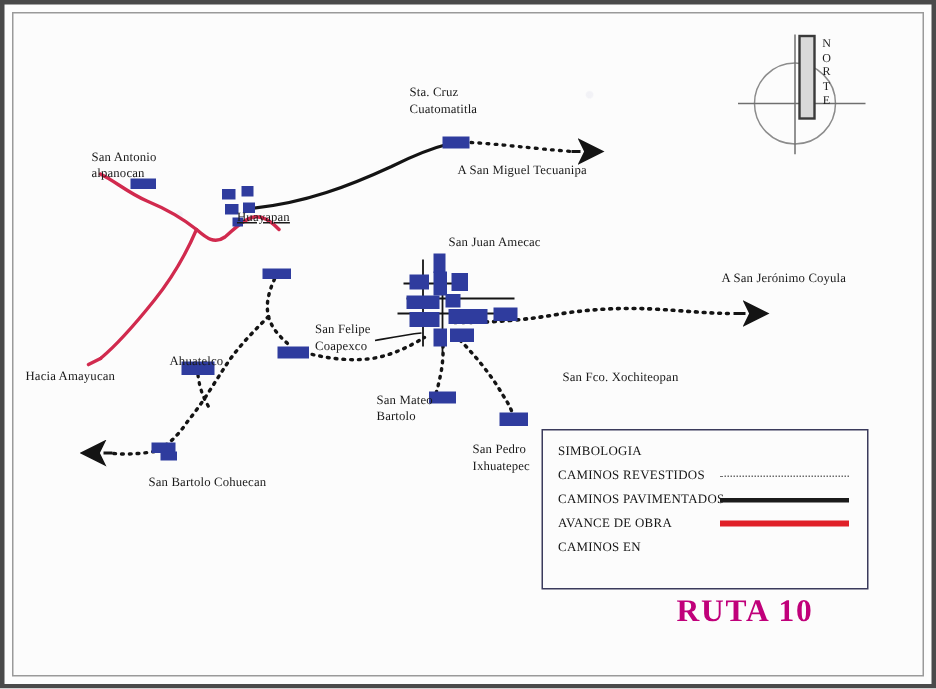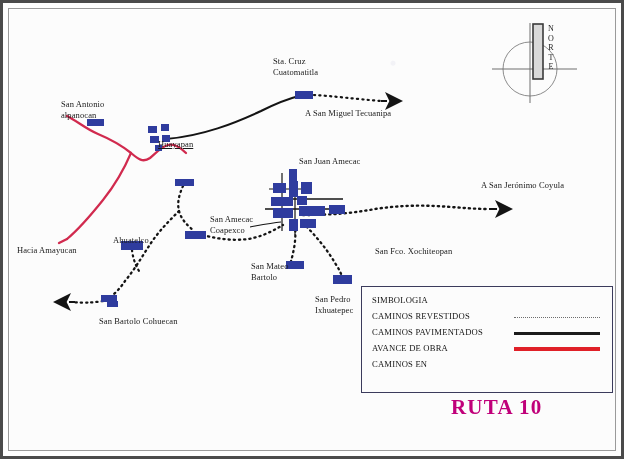--- a/index.html
+++ b/index.html
@@ -37,21 +37,21 @@
     font-size:8.5px;
     line-height:10.5px;
     letter-spacing:.1px;
     white-space:nowrap;
   }
 
   
   #legend{
     position:absolute;
     left:358px;top:283px;
-    width:252px;height:107px;
+    width:218px;height:107px;
     box-sizing:border-box;
     border:1px solid #3b3b5c;
     background:rgba(252,252,252,0.92);
     padding:5px 0 0 0;
   }
   .leg-row{
     position:relative;
     height:16px;
     display:flex;
     align-items:center;
@@ -244,21 +244,21 @@
 
   <div class="lbl" style="left:296px;top:153px;">
     <div>San Juan Amecac</div>
   </div>
 
   <div class="lbl" style="left:430px;top:177px;margin-left:48px;">
     <div>A San Jerónimo Coyula</div>
   </div>
 
   <div class="lbl" style="left:207px;top:211px;">
-    <div>San Amecac</div>
+    <div>San Felipe</div>
     <div>Coapexco</div>
   </div>
 
   <div class="lbl" style="left:110px;top:232px;">
     <div>Ahuatelco</div>
   </div>
 
   <div class="lbl" style="left:14px;top:242px;">
     <div>Hacia Amayucan</div>
   </div>

